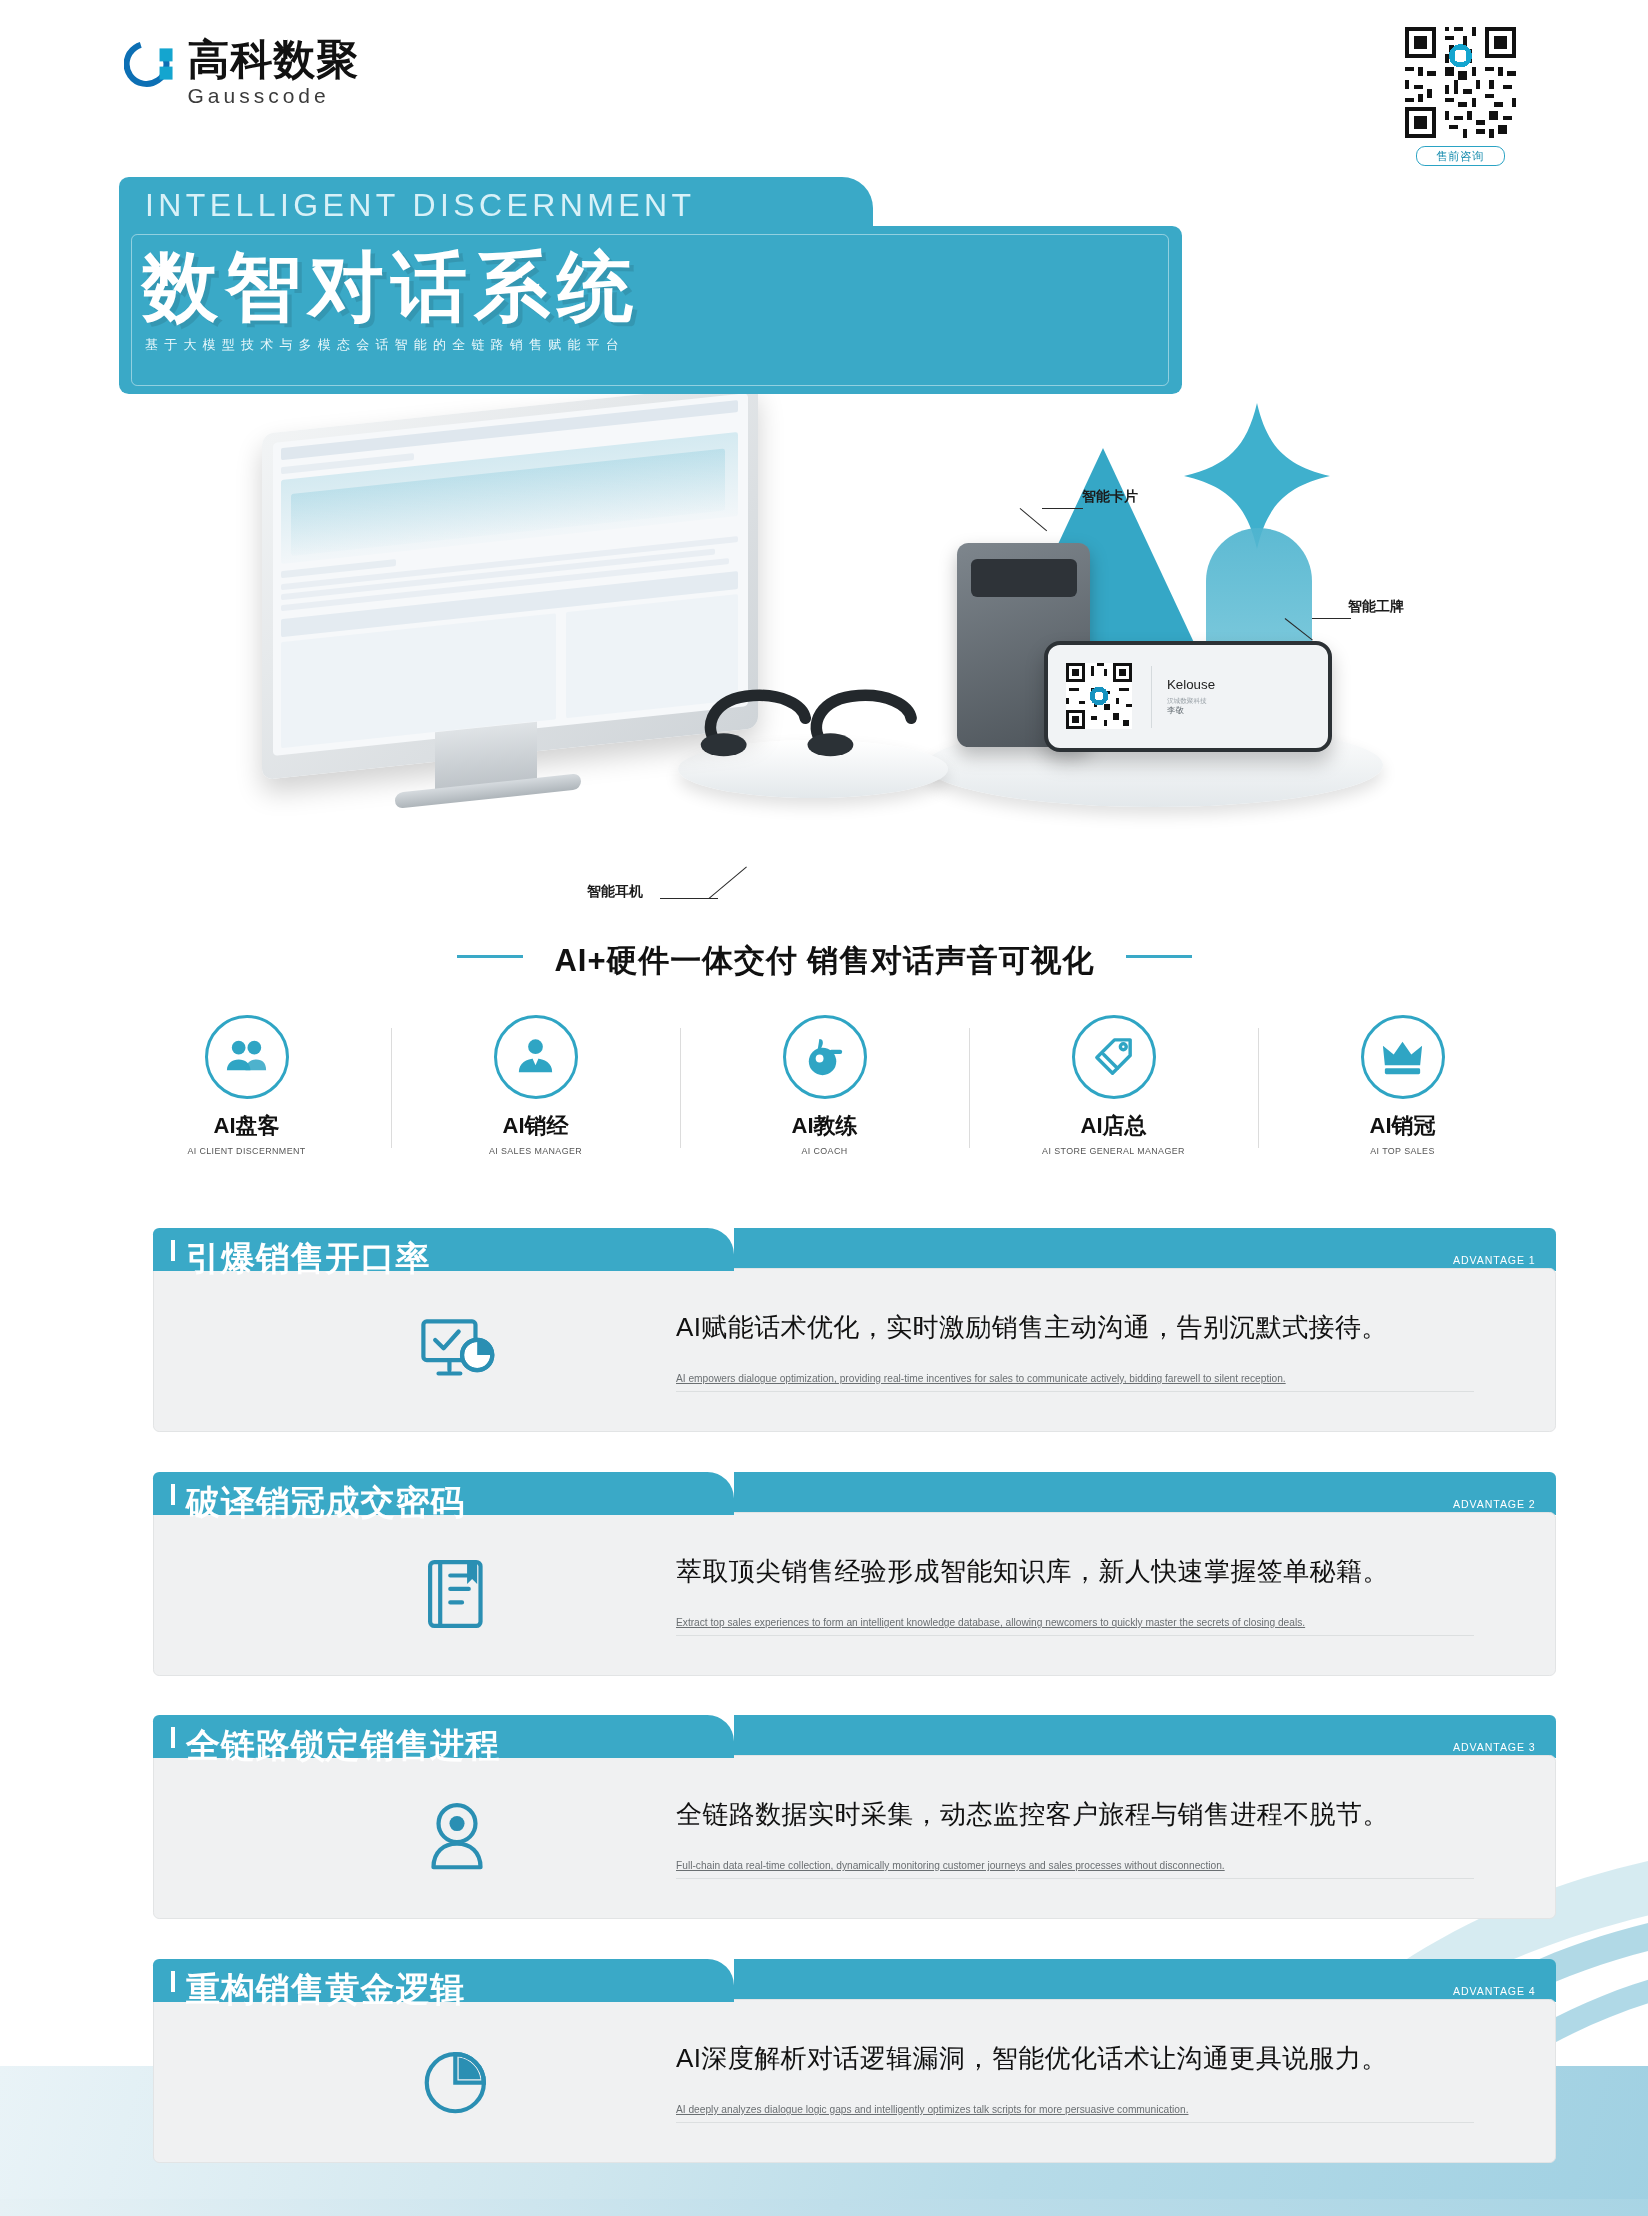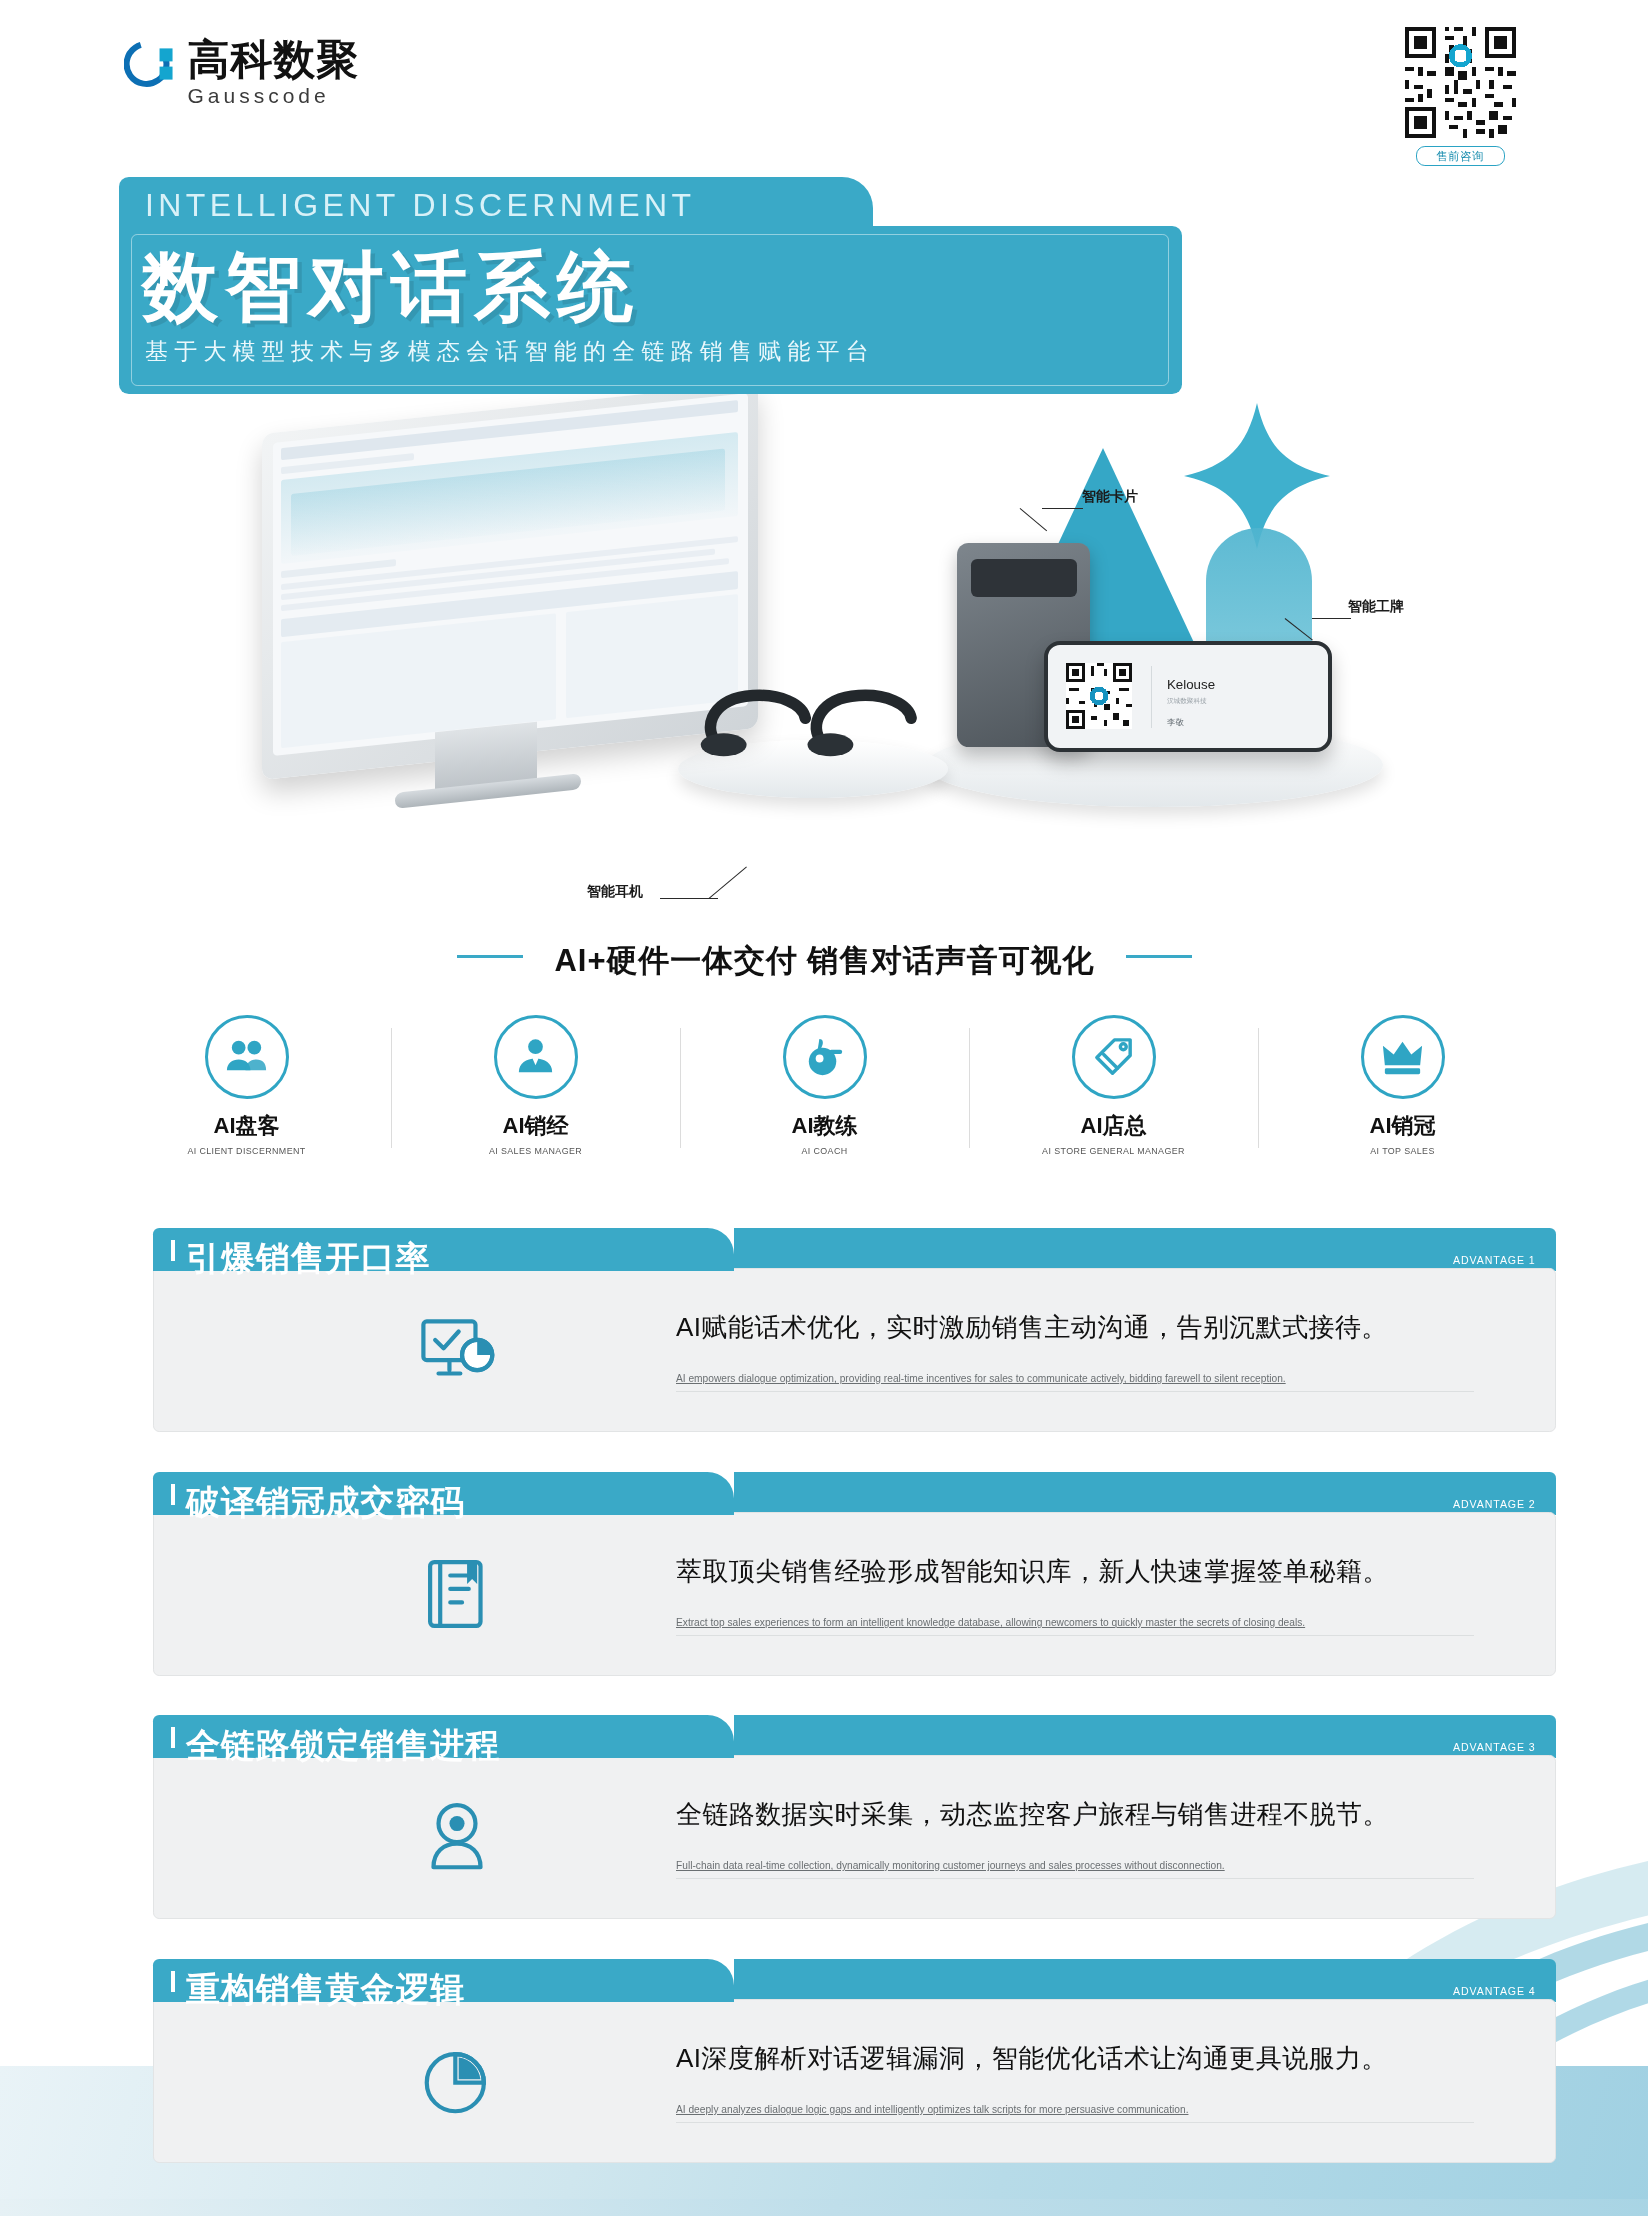--- a/index.html
+++ b/index.html
@@ -131,21 +131,21 @@
     font-size: 76px;
     font-weight: bold;
     letter-spacing: 7px;
     color: #ffffff;
     text-shadow: 4.4px 4.4px 0 rgba(0,0,0,0.10);
     z-index: 3;
   }
   .banner-sub {
     position: absolute;
     left: 26px; top: 159px;
-    font-size: 23px;
+    font-size: 13px;
     letter-spacing: 6.2px;
     color: #eaf8fc;
     z-index: 3;
   }
   .banner-inner-line {
     position: absolute;
     left: 12.4px; top: 57px;
     width: 1038px; height: 152px;
     border: 1.3px solid rgba(255,255,255,0.45);
     border-radius: 6.2px;
@@ -273,21 +273,21 @@
   .phone-qr {
     position: absolute; left: 17.7px; top: 17.7px;
     width: 66px; height: 66px;
   }
   .phone-divider {
     position: absolute; left: 103px; top: 21px;
     width: 0.9px; height: 62px; background: #d5dadd;
   }
   .phone-name { position: absolute; left: 119px; top: 32px; font-size: 13.3px; color: #222; }
   .phone-sub  { position: absolute; left: 119px; top: 52px; font-size: 6.6px; color: #9aa2a8; }
-  .phone-sub2 { position: absolute; left: 119px; top: 72px; font-size: 8.4px; color: #636b71; }
+  .phone-sub2 { position: absolute; left: 119px; top: 60px; font-size: 8.4px; color: #636b71; }
 
   
   .callout { position: absolute; font-size: 14px; font-weight: bold; color: #1b1b1b; }
   .callout-line { position: absolute; background: #2a2a2a; height: 0.9px; transform-origin: left center; }
 
   
   .slogan {
     position: absolute;
     left: 0; top: 940px;
     width: 1649px;

